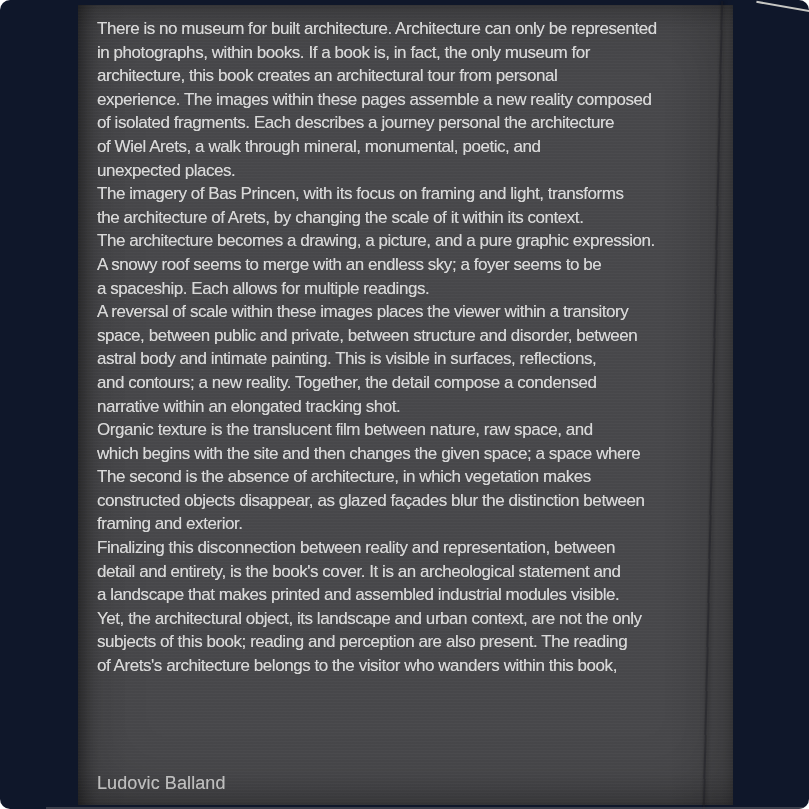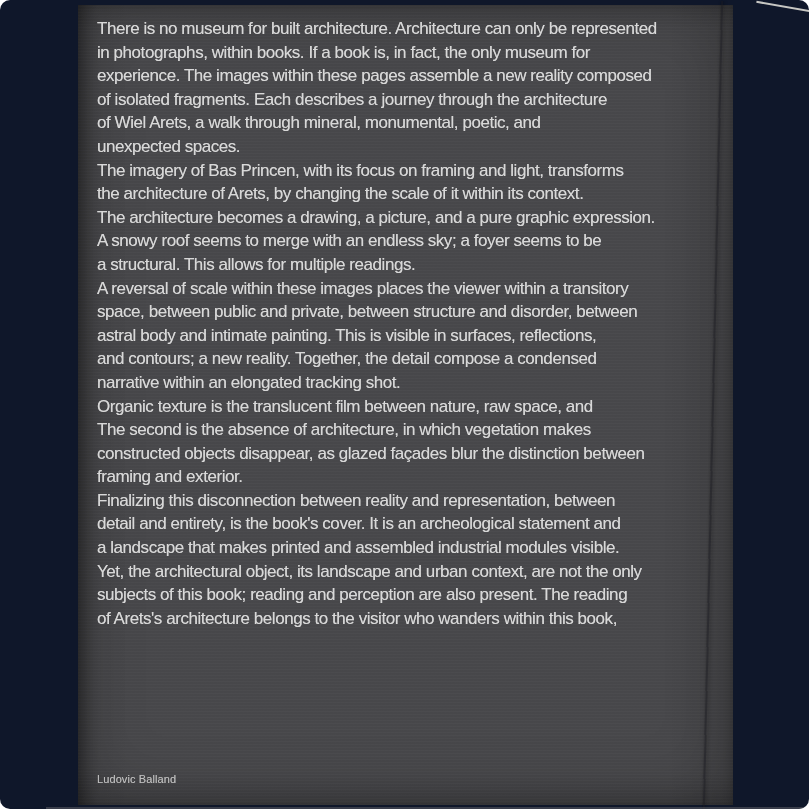--- a/index.html
+++ b/index.html
@@ -55,21 +55,21 @@
     white-space: nowrap;
     text-shadow: 0 0 0.6px rgba(215,215,215,0.65);
   }
   .text-block .line { height: 23.6px; }
 
   .credit-line {
     position: absolute;
     left: 19px;
     top: 768px;
     color: #bdbdbd;
-    font-size: 11px;
+    font-size: 18px;
     letter-spacing: 0.1px;
     white-space: nowrap;
     text-shadow: 0 0 0.5px rgba(190,190,190,0.6);
   }
 
   
   .crease-mark {
     position: absolute;
     left: 756px;
     top: 6px;
@@ -93,35 +93,37 @@
 <body>
 
 <div class="page">
 
   <div class="cover">
     <div class="fold-line"></div>
 
     <div class="text-block">
         <div class="line">There is no museum for built architecture. Architecture can only be represented</div>
         <div class="line">in photographs, within books. If a book is, in fact, the only museum for</div>
+        <div class="line">architecture, this book creates an architectural tour from personal</div>
         <div class="line">experience. The images within these pages assemble a new reality composed</div>
-        <div class="line">of isolated fragments. Each describes a journey through the architecture</div>
+        <div class="line">of isolated fragments. Each describes a journey personal the architecture</div>
         <div class="line">of Wiel Arets, a walk through mineral, monumental, poetic, and</div>
-        <div class="line">unexpected spaces.</div>
+        <div class="line">unexpected places.</div>
         <div class="line">The imagery of Bas Princen, with its focus on framing and light, transforms</div>
         <div class="line">the architecture of Arets, by changing the scale of it within its context.</div>
         <div class="line">The architecture becomes a drawing, a picture, and a pure graphic expression.</div>
         <div class="line">A snowy roof seems to merge with an endless sky; a foyer seems to be</div>
-        <div class="line">a structural. This allows for multiple readings.</div>
+        <div class="line">a spaceship. Each allows for multiple readings.</div>
         <div class="line">A reversal of scale within these images places the viewer within a transitory</div>
         <div class="line">space, between public and private, between structure and disorder, between</div>
         <div class="line">astral body and intimate painting. This is visible in surfaces, reflections,</div>
         <div class="line">and contours; a new reality. Together, the detail compose a condensed</div>
         <div class="line">narrative within an elongated tracking shot.</div>
         <div class="line">Organic texture is the translucent film between nature, raw space, and</div>
+        <div class="line">which begins with the site and then changes the given space; a space where</div>
         <div class="line">The second is the absence of architecture, in which vegetation makes</div>
         <div class="line">constructed objects disappear, as glazed façades blur the distinction between</div>
         <div class="line">framing and exterior.</div>
         <div class="line">Finalizing this disconnection between reality and representation, between</div>
         <div class="line">detail and entirety, is the book's cover. It is an archeological statement and</div>
         <div class="line">a landscape that makes printed and assembled industrial modules visible.</div>
         <div class="line">Yet, the architectural object, its landscape and urban context, are not the only</div>
         <div class="line">subjects of this book; reading and perception are also present. The reading</div>
         <div class="line">of Arets's architecture belongs to the visitor who wanders within this book,</div>
       </div>

